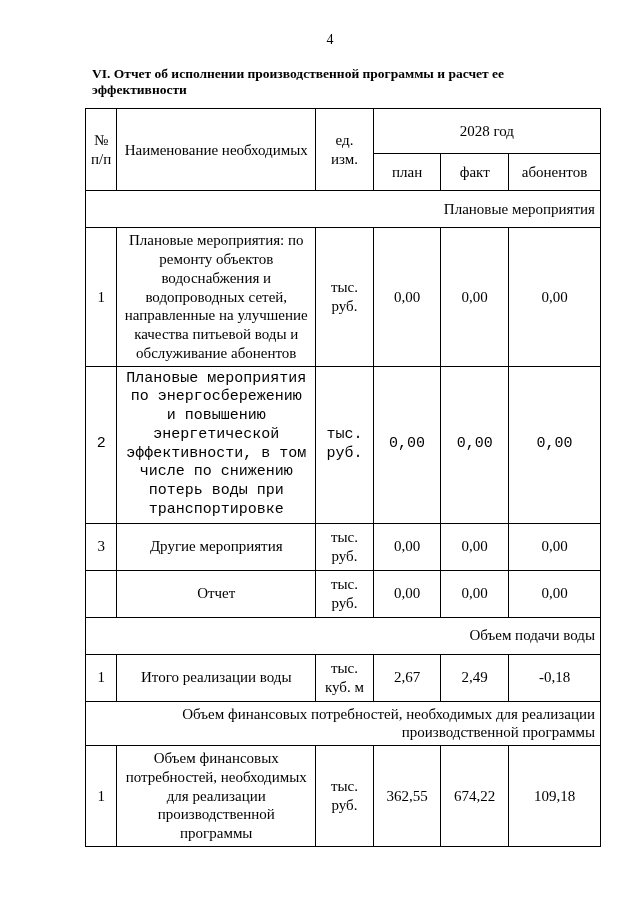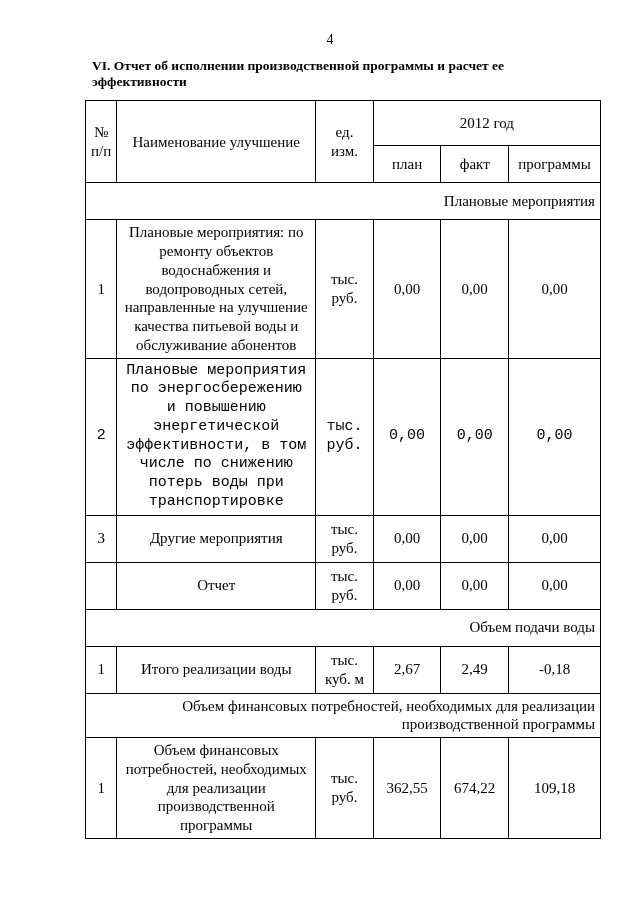--- a/index.html
+++ b/index.html
@@ -17,21 +17,21 @@
     overflow: hidden;
   }
   .page-number {
     padding-top: 32px;
     width: 540px;
     margin-left: 60px;
     text-align: center;
     font-size: 14px;
   }
   .doc-heading {
-    margin: 10px 0 10px 92px;
+    margin: 18px 0 10px 92px;
     width: 505px;
     font-size: 13.5px;
     font-weight: bold;
     line-height: 1.2;
   }
   table.report {
     border-collapse: collapse;
     margin-left: 85px;
     width: 516px;
     font-size: 15px;
@@ -86,28 +86,28 @@
       <col class="c-num">
         <col class="c-name">
         <col class="c-unit">
       <col class="c-plan">
         <col class="c-fact">
         <col class="c-dev">
     </colgroup>
     <thead>
       <tr class="head-top">
         <th rowspan="2">№ п/п</th>
-        <th rowspan="2">Наименование улучшение</th>
+        <th rowspan="2">Наименование необходимых</th>
         <th rowspan="2">ед. изм.</th>
-        <th colspan="3">2012 год</th>
+        <th colspan="3">2028 год</th>
       </tr>
       <tr class="head-sub">
         <th>план</th>
         <th>факт</th>
-        <th>программы</th>
+        <th>абонентов</th>
       </tr>
     </thead>
     <tbody>
 
       <tr class="section-row">
         <td colspan="6">Плановые мероприятия</td>
       </tr>
 
       <tr class="data-row tall-1">
         <td>1</td>

